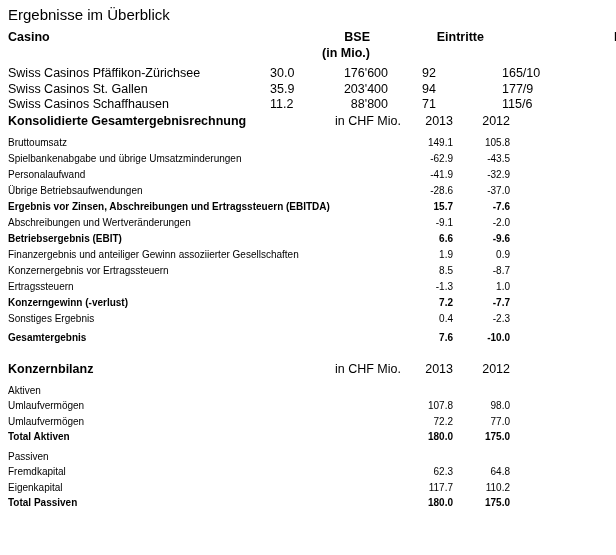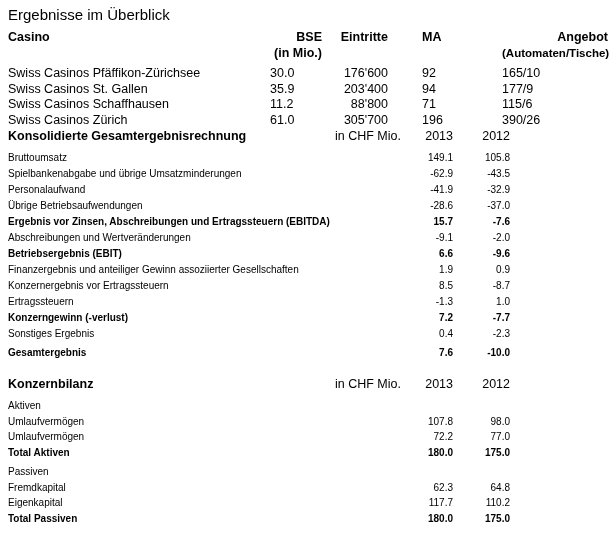--- a/index.html
+++ b/index.html
@@ -35,20 +35,21 @@
     font-size: 12.5px;
     height: 15.5px;
     line-height: 15.5px;
     white-space: nowrap;
   }
   .c-head {
     height: auto;
     font-weight: bold;
     line-height: 16px;
     margin-bottom: 5px;
+    gap: 48px;
   }
   .c-head .cell { white-space: nowrap; }
   .c-head .subline { display: block; text-align: right; }
   .c-head .subline-small {
     display: block;
     font-size: 11.5px;
   }
   .col-right { text-align: right; }
 
   
@@ -123,28 +124,20 @@
       <div class="cell">177/9</div>
     </div>
     <div class="c-row">
       <div class="cell">Swiss Casinos Schaffhausen</div>
       <div class="cell">11.2</div>
       <div class="cell col-right">88'800</div>
       <div class="cell"></div>
       <div class="cell">71</div>
       <div class="cell">115/6</div>
     </div>
-    <div class="c-row">
-      <div class="cell">Swiss Casinos Zürich</div>
-      <div class="cell">61.0</div>
-      <div class="cell col-right">305'700</div>
-      <div class="cell"></div>
-      <div class="cell">196</div>
-      <div class="cell">390/26</div>
-    </div>
   </div>
 
   <div class="fin-section income-section">
     <div class="fin-head">
       <div class="sec-title">Konsolidierte Gesamtergebnisrechnung</div>
       <div class="unit-label">in CHF Mio.</div>
       <div class="year-col">2013</div>
       <div class="year-col">2012</div>
     </div>
 

